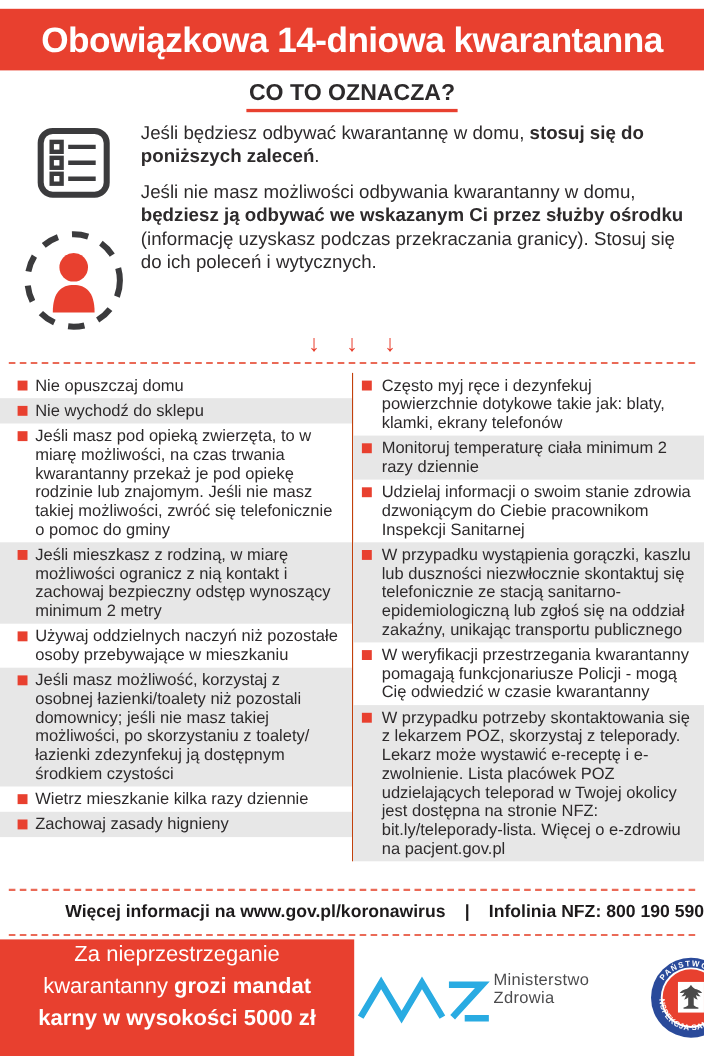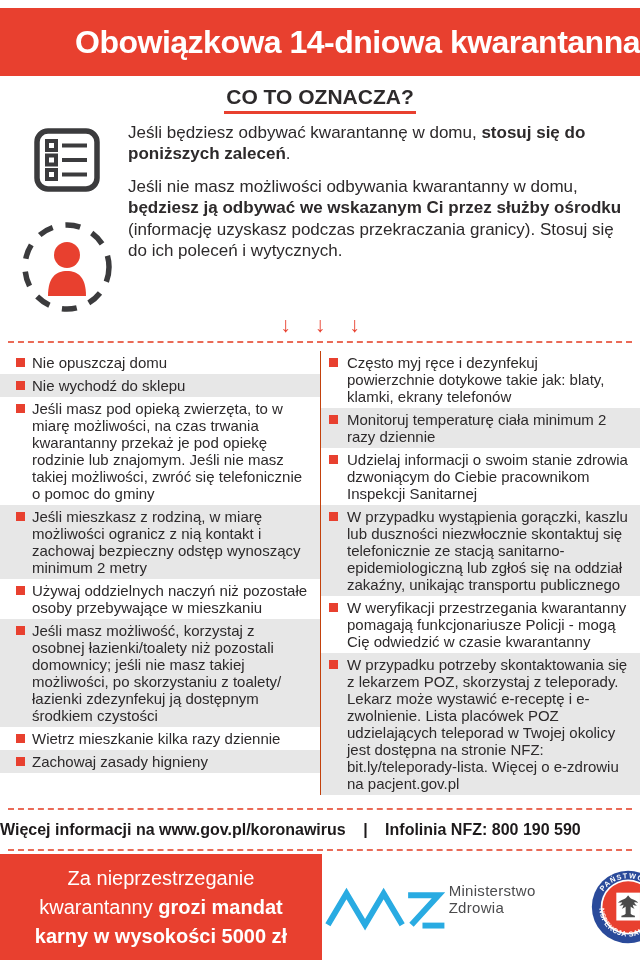--- a/index.html
+++ b/index.html
@@ -5,22 +5,22 @@
   :root{
     --accent:#e8402f; --dash:#ea6a57; --shade:#e7e7e7;
     --mzblue:#29abe2; --pisblue:#2a4a9a; --icondark:#3b3b3d;
   }
   *{box-sizing:border-box}
   body{margin:0;background:#888}
   .page{width:640px;height:960px;margin:0 auto;background:#fff;
         font-family:"Liberation Sans","DejaVu Sans",sans-serif;color:#2d2a2b;
         display:flex;flex-direction:column;overflow:hidden}
   
-  .banner{margin-top:8px;background:var(--accent);height:68px;
-          display:flex;align-items:center;justify-content:flex-end}
+  .banner{margin-top:8px;background:var(--accent);height:56px;
+          display:flex;align-items:center;justify-content:center}
   .banner h1{margin:0;color:#fff;font-size:32px;font-weight:bold;letter-spacing:-0.5px}
   .heading-wrap{text-align:center;padding-top:9px;height:40px}
   .heading{display:inline-block;font-size:21px;font-weight:bold;
            border-bottom:3px solid var(--accent);padding:0 2px 2px}
   
   .intro{display:flex;padding:6px 16px 0 14px}
   .intro-icons{width:106px;display:flex;flex-direction:column;align-items:center;
                gap:28px;padding-top:6px;flex:none}
   .intro-text{flex:1;font-size:17px;line-height:1.26;padding-left:8px}
   .intro-text p{margin:0 0 11px 0}
@@ -33,25 +33,25 @@
   .rules{display:flex;flex:1;align-items:flex-start;padding-top:5px;overflow:hidden}
   ul.col{width:50%;list-style:none;margin:0;padding:0;font-size:15px;line-height:17px}
   .col li{position:relative;padding:3px 10px 3px 32px}
   .col-right li{padding-left:26px;padding-right:12px}
   .col li:nth-child(even){background:var(--shade)}
   .col-right{border-left:1px solid #c2410c}
   .sq{position:absolute;width:9px;height:9px;background:var(--accent);top:7px}
   .col-left .sq{left:16px}
   .col-right .sq{left:8px}
   
-  .info-line{text-align:left;font-weight:bold;font-size:16px;padding:8px 0 7px;color:#1d1a1b}
+  .info-line{text-align:right;font-weight:bold;font-size:16px;padding:8px 0 7px;color:#1d1a1b}
   .info-line .sep{margin:0 13px;font-weight:bold}
   .bottom-row{display:flex;height:106px}
   .penalty{width:322px;flex:none;background:var(--accent);color:#fff;
-           display:flex;align-items:center;justify-content:center;text-align:center;
+           display:flex;align-items:flex-start;justify-content:center;text-align:center;
            padding:0 16px;font-size:20px;line-height:1.45}
   .logos{flex:1;display:flex;align-items:center;justify-content:center;gap:18px}
   .mz{display:flex;flex-direction:row;align-items:flex-start}
   .mz-label{font-size:15px;color:#4b4b4d;margin-top:1px;letter-spacing:0.3px}
   .mz-stroke{stroke:var(--mzblue);stroke-width:7;fill:none;stroke-linejoin:miter}
   .pis-ring{fill:var(--pisblue)}
   .pis-disc{fill:var(--accent)}
   .pis-txt{fill:#fff;font-size:8.5px;font-weight:bold;letter-spacing:1.5px;
            font-family:"Liberation Sans",sans-serif}
   .icon-stroke{stroke:var(--icondark);fill:none}

